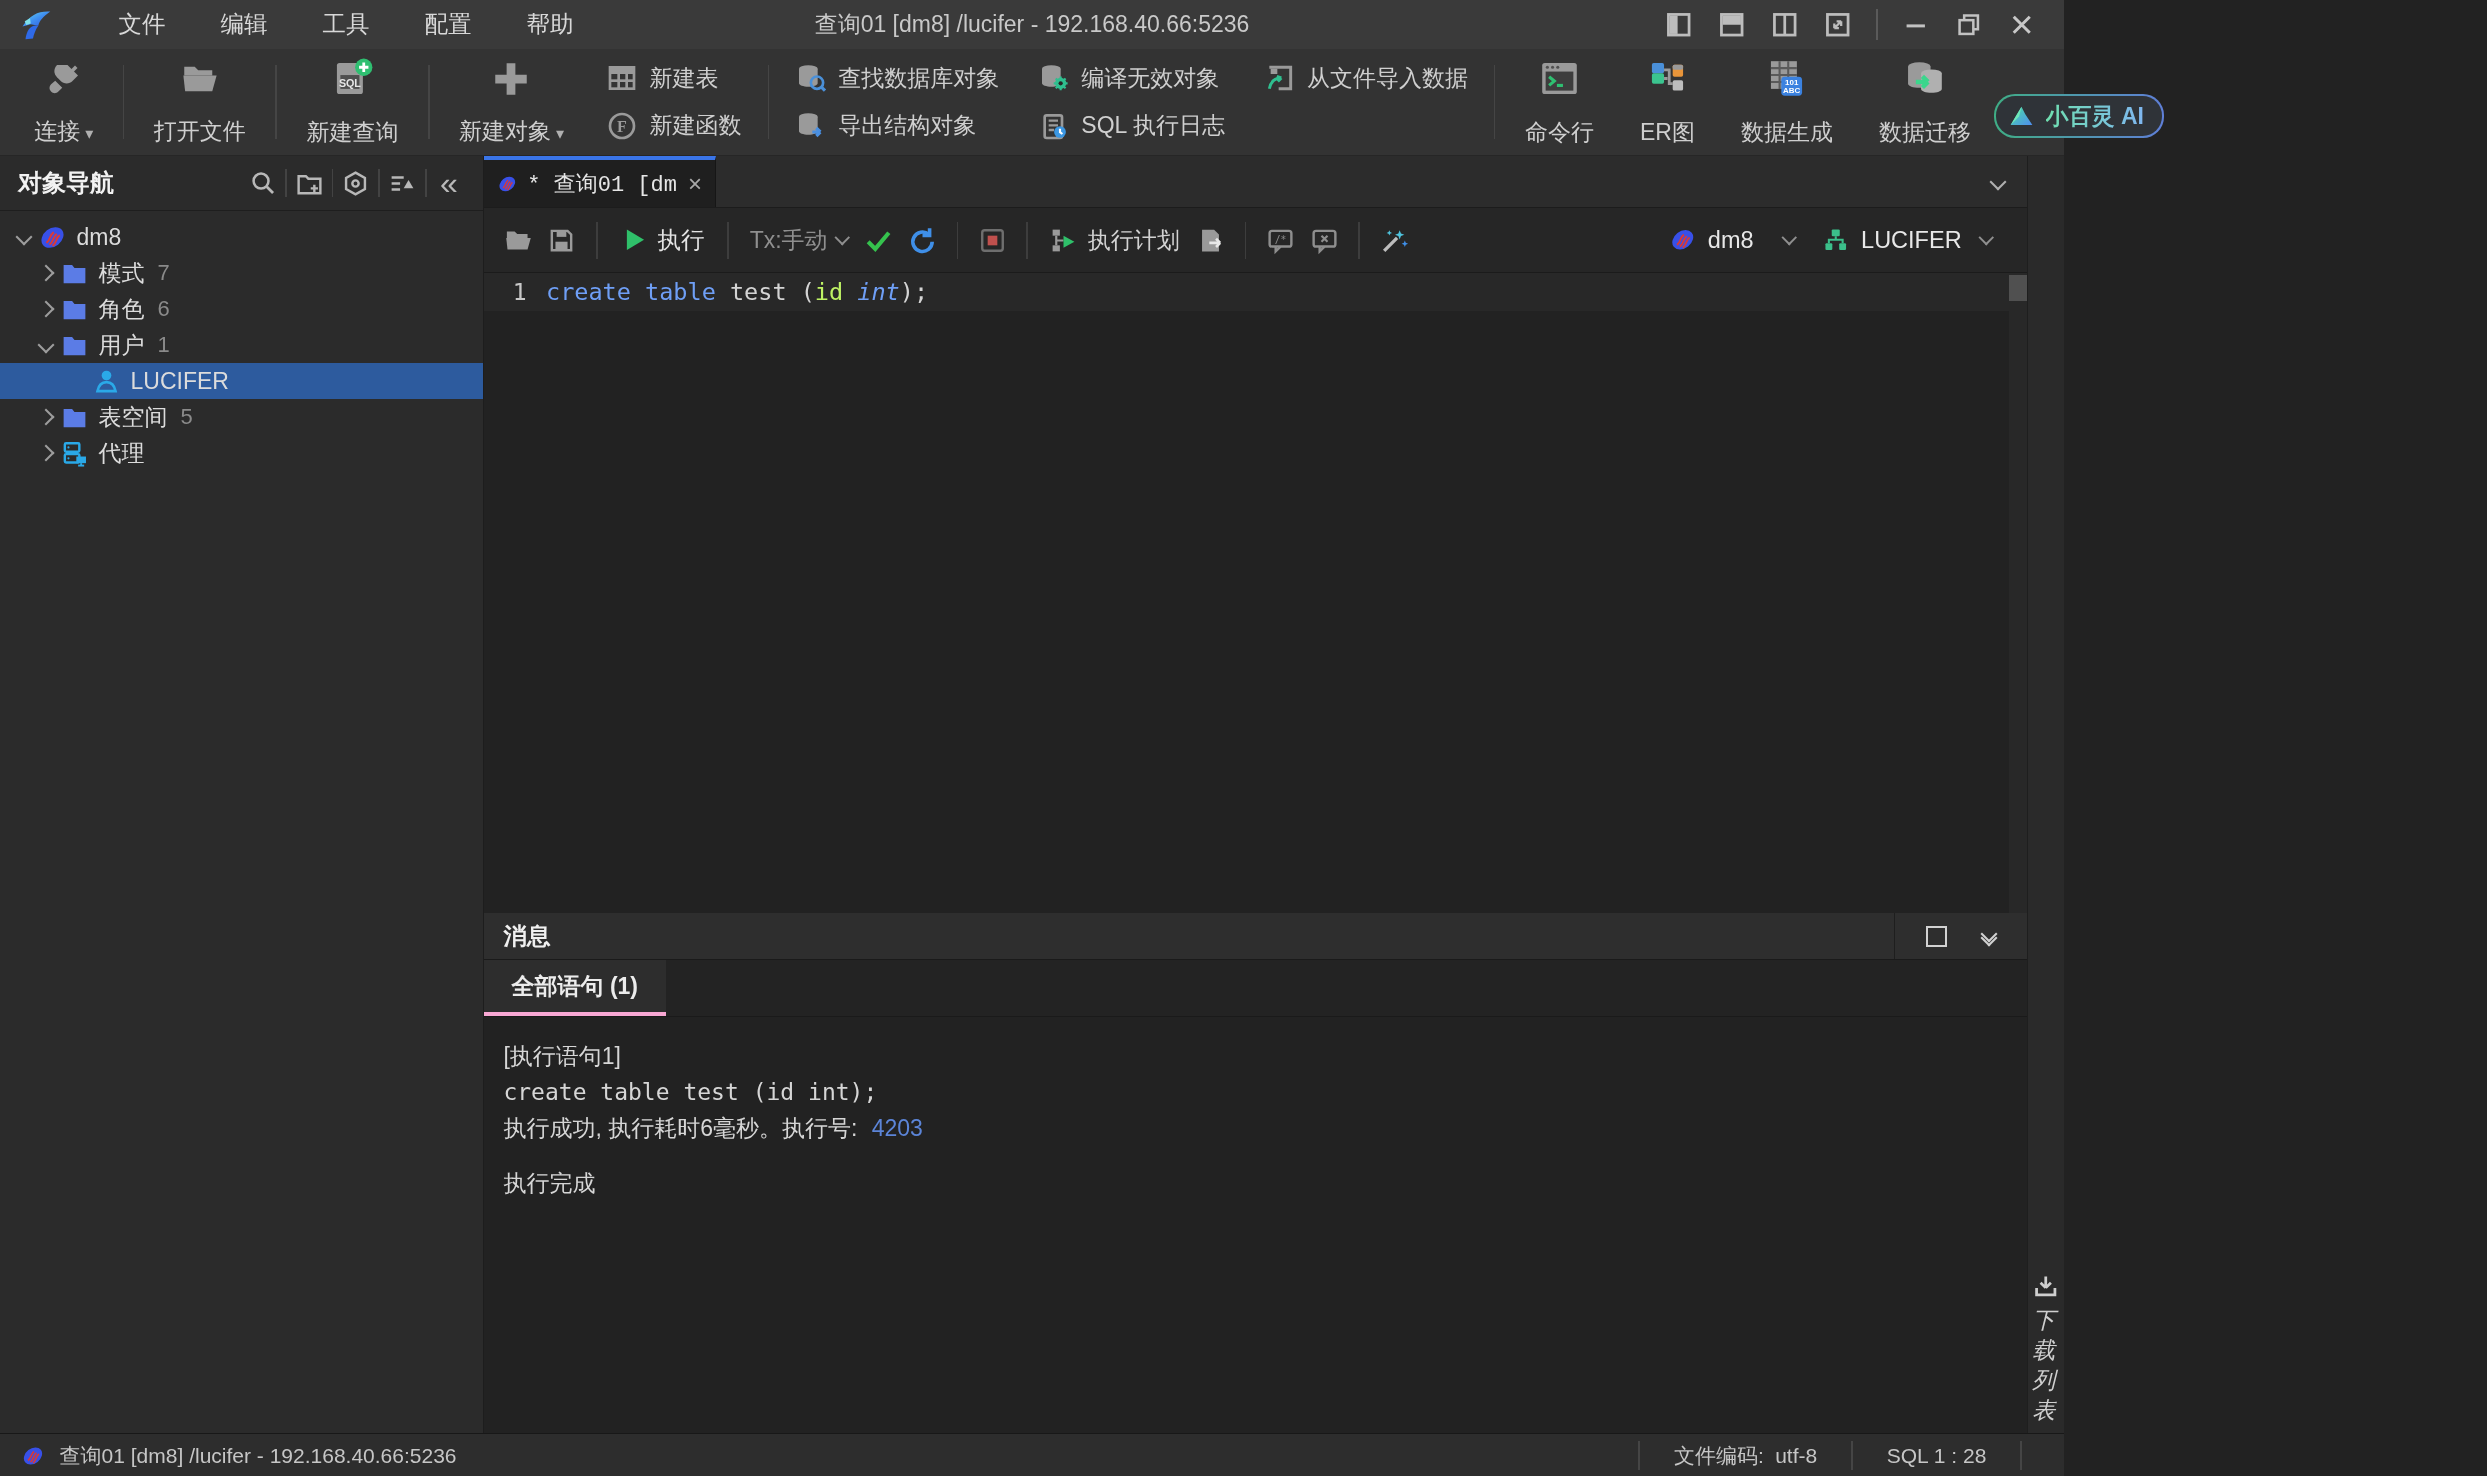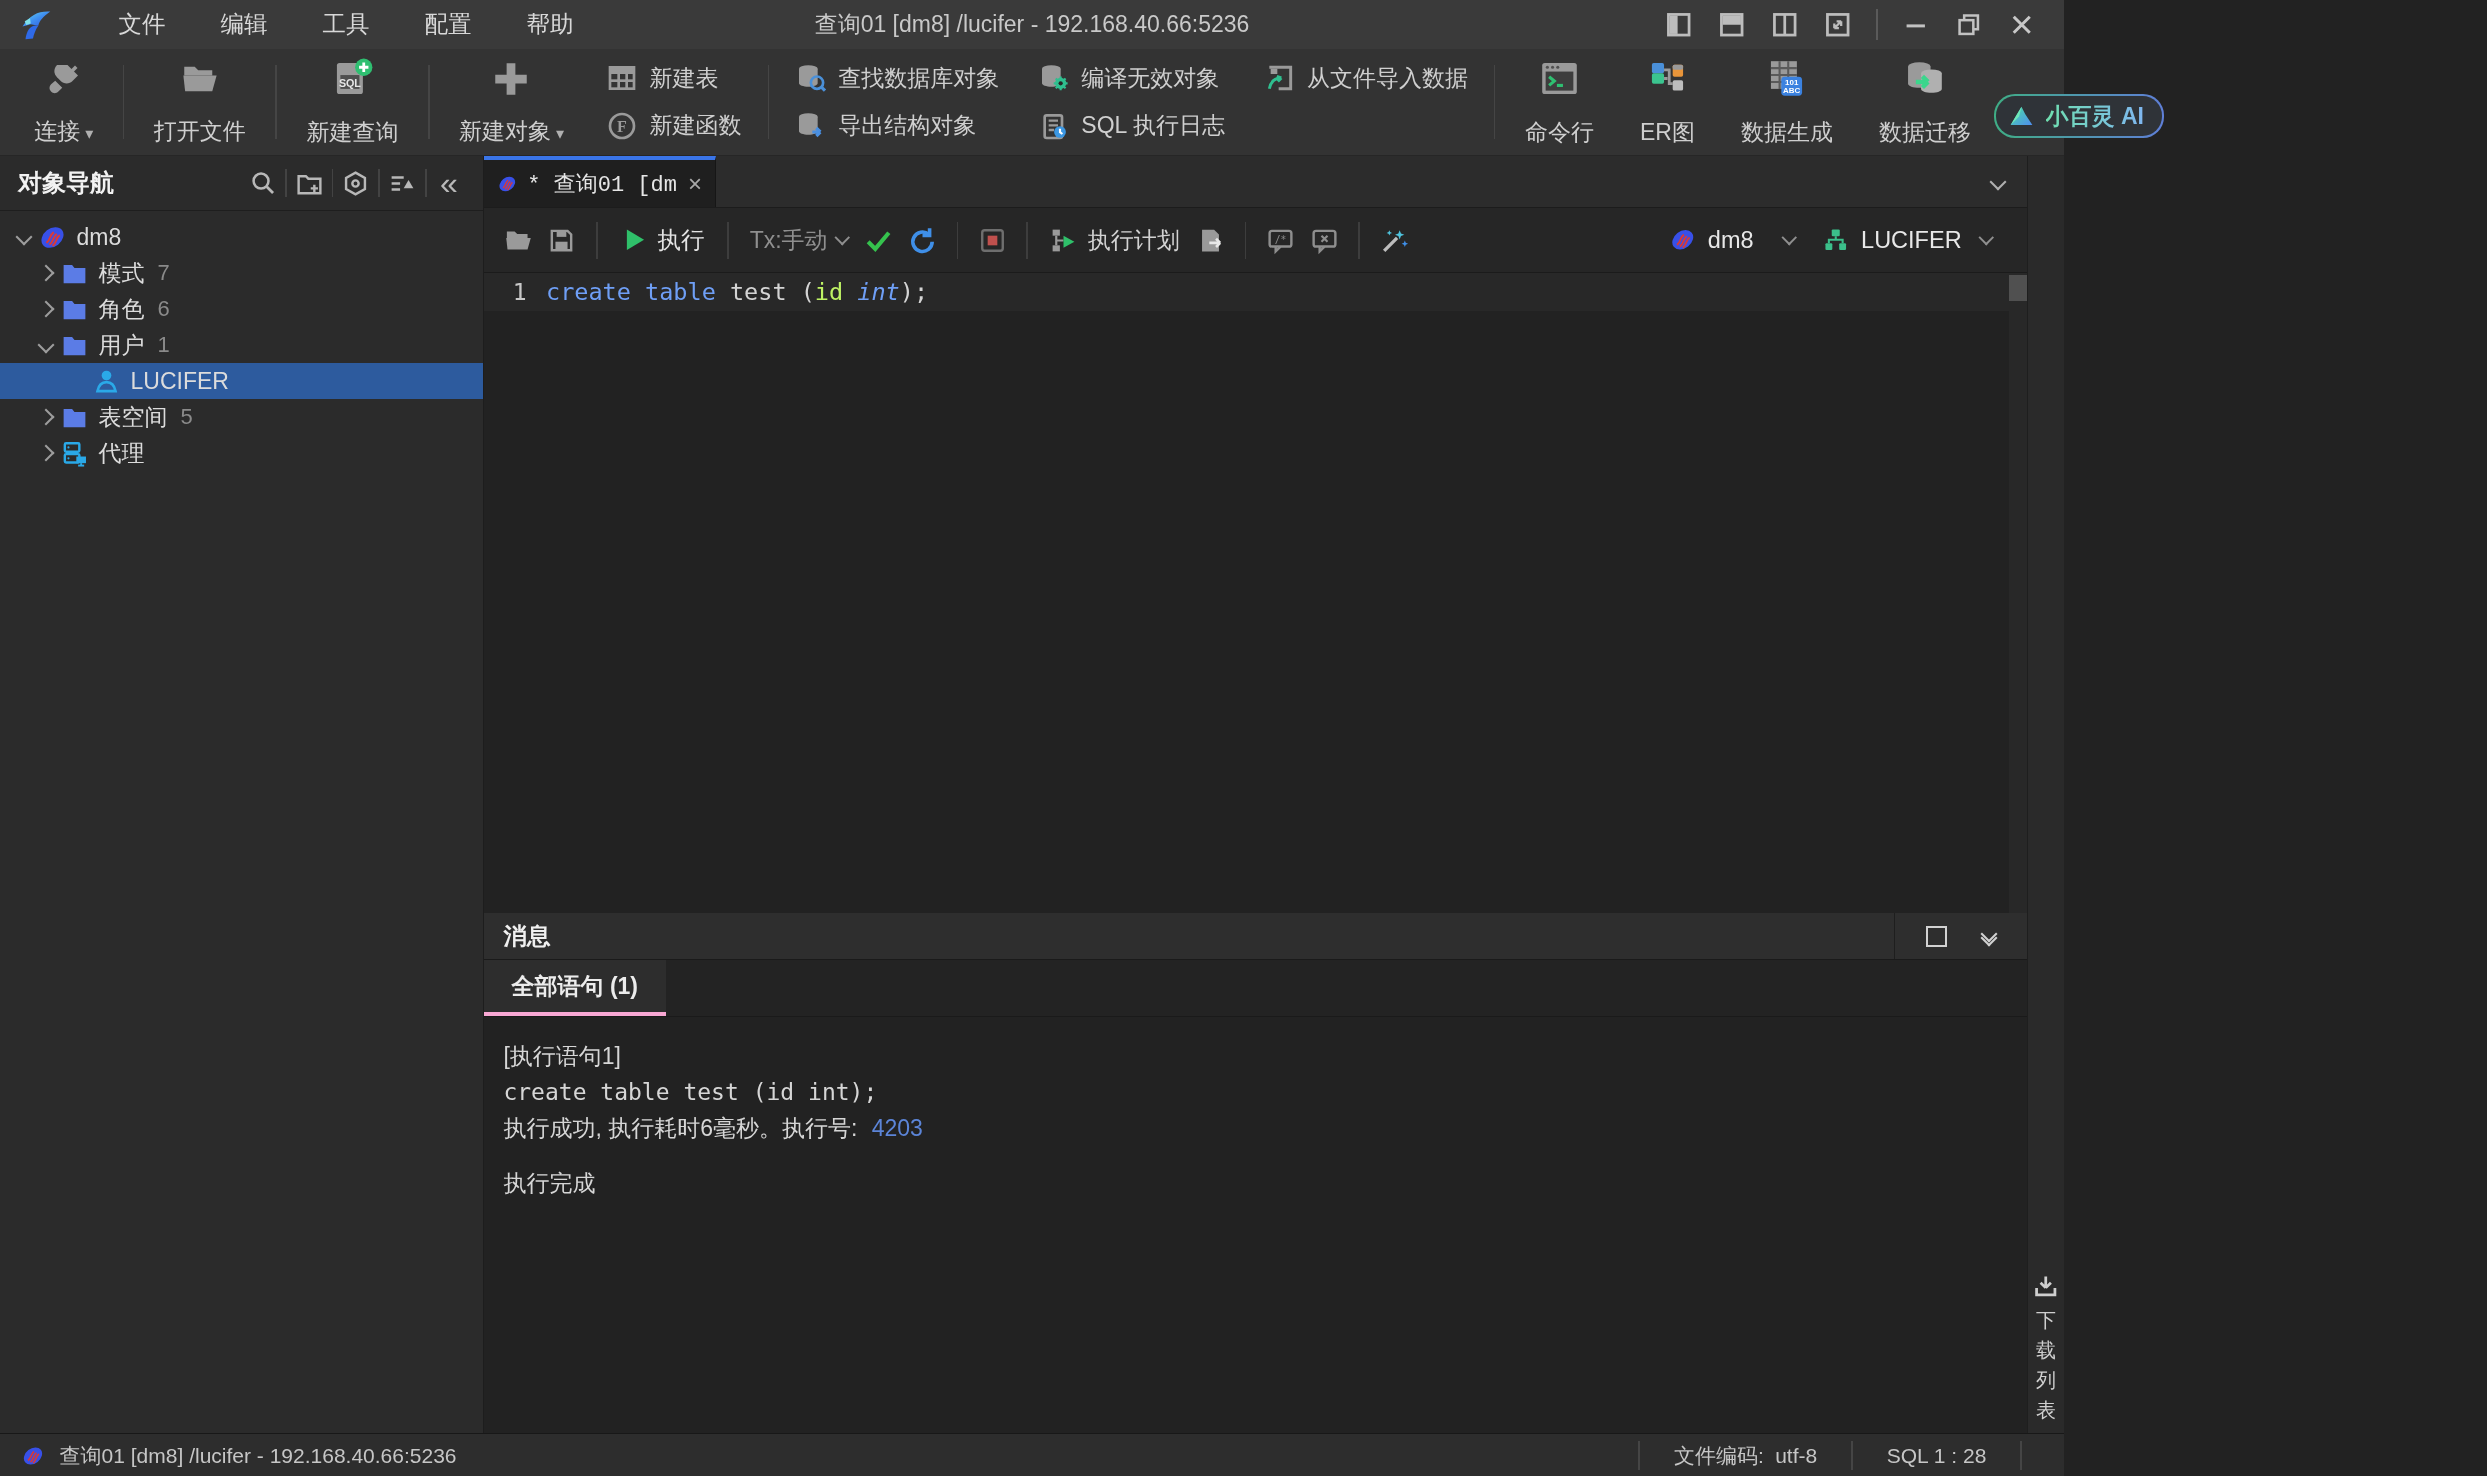--- a/index.html
+++ b/index.html
@@ -96,21 +96,21 @@
   .msg-tab { background:#2d2d2d; border-bottom:4px solid #f9a8d4; padding:0 27.5px; display:flex; align-items:center; font-size:23px; font-weight:bold; color:#ececec; white-space:nowrap; }
   .msg-body { flex:1 1 auto; padding:21px 0 0 19.4px; font-size:23px; color:#d6d6d6; }
   .msg-line { line-height:36px; white-space:pre-wrap; }
   .msg-line.mono { font-family:"DejaVu Sans Mono",monospace; }
   .exec-num { color:#5c85d8;margin-left:8px; }
   .msg-done { margin-top:19.4px; line-height:36px; }
 
   
   .rail { width:37px; background:#2a2a2a; border-left:1.6px solid #1e1e1e; display:flex; flex-direction:column; align-items:center; flex:0 0 auto; }
   .rail-tab { margin-top:auto; margin-bottom:8px; display:flex; flex-direction:column; align-items:center; gap:4.9px; }
-  .vtext { width:27.5px; font-size:20px; line-height:30px; color:#cfcfcf; word-break:break-all; text-align:center; }
+  .vtext { width:27.5px; font-size:23px; line-height:30px; color:#cfcfcf; word-break:break-all; text-align:left;font-style:italic; }
 
   
   .statusbar { height:44px; background:#2d2d2d; border-top:1.6px solid #181818; display:flex; align-items:center; font-size:21px; color:#c6c6c6; flex:0 0 auto; }
   .sb-left { display:flex; align-items:center; gap:14.6px; padding-left:21px; white-space:nowrap; }
   .sb-right { margin-left:auto; display:flex; align-items:center; height:100%; }
   .sb-cell { display:flex; align-items:center; gap:11.3px; padding:0 34px; height:100%; white-space:nowrap; }
   .sb-sep { width:1.6px; height:29px; background:#454545; }
 </style>
 </head>
 <body>

